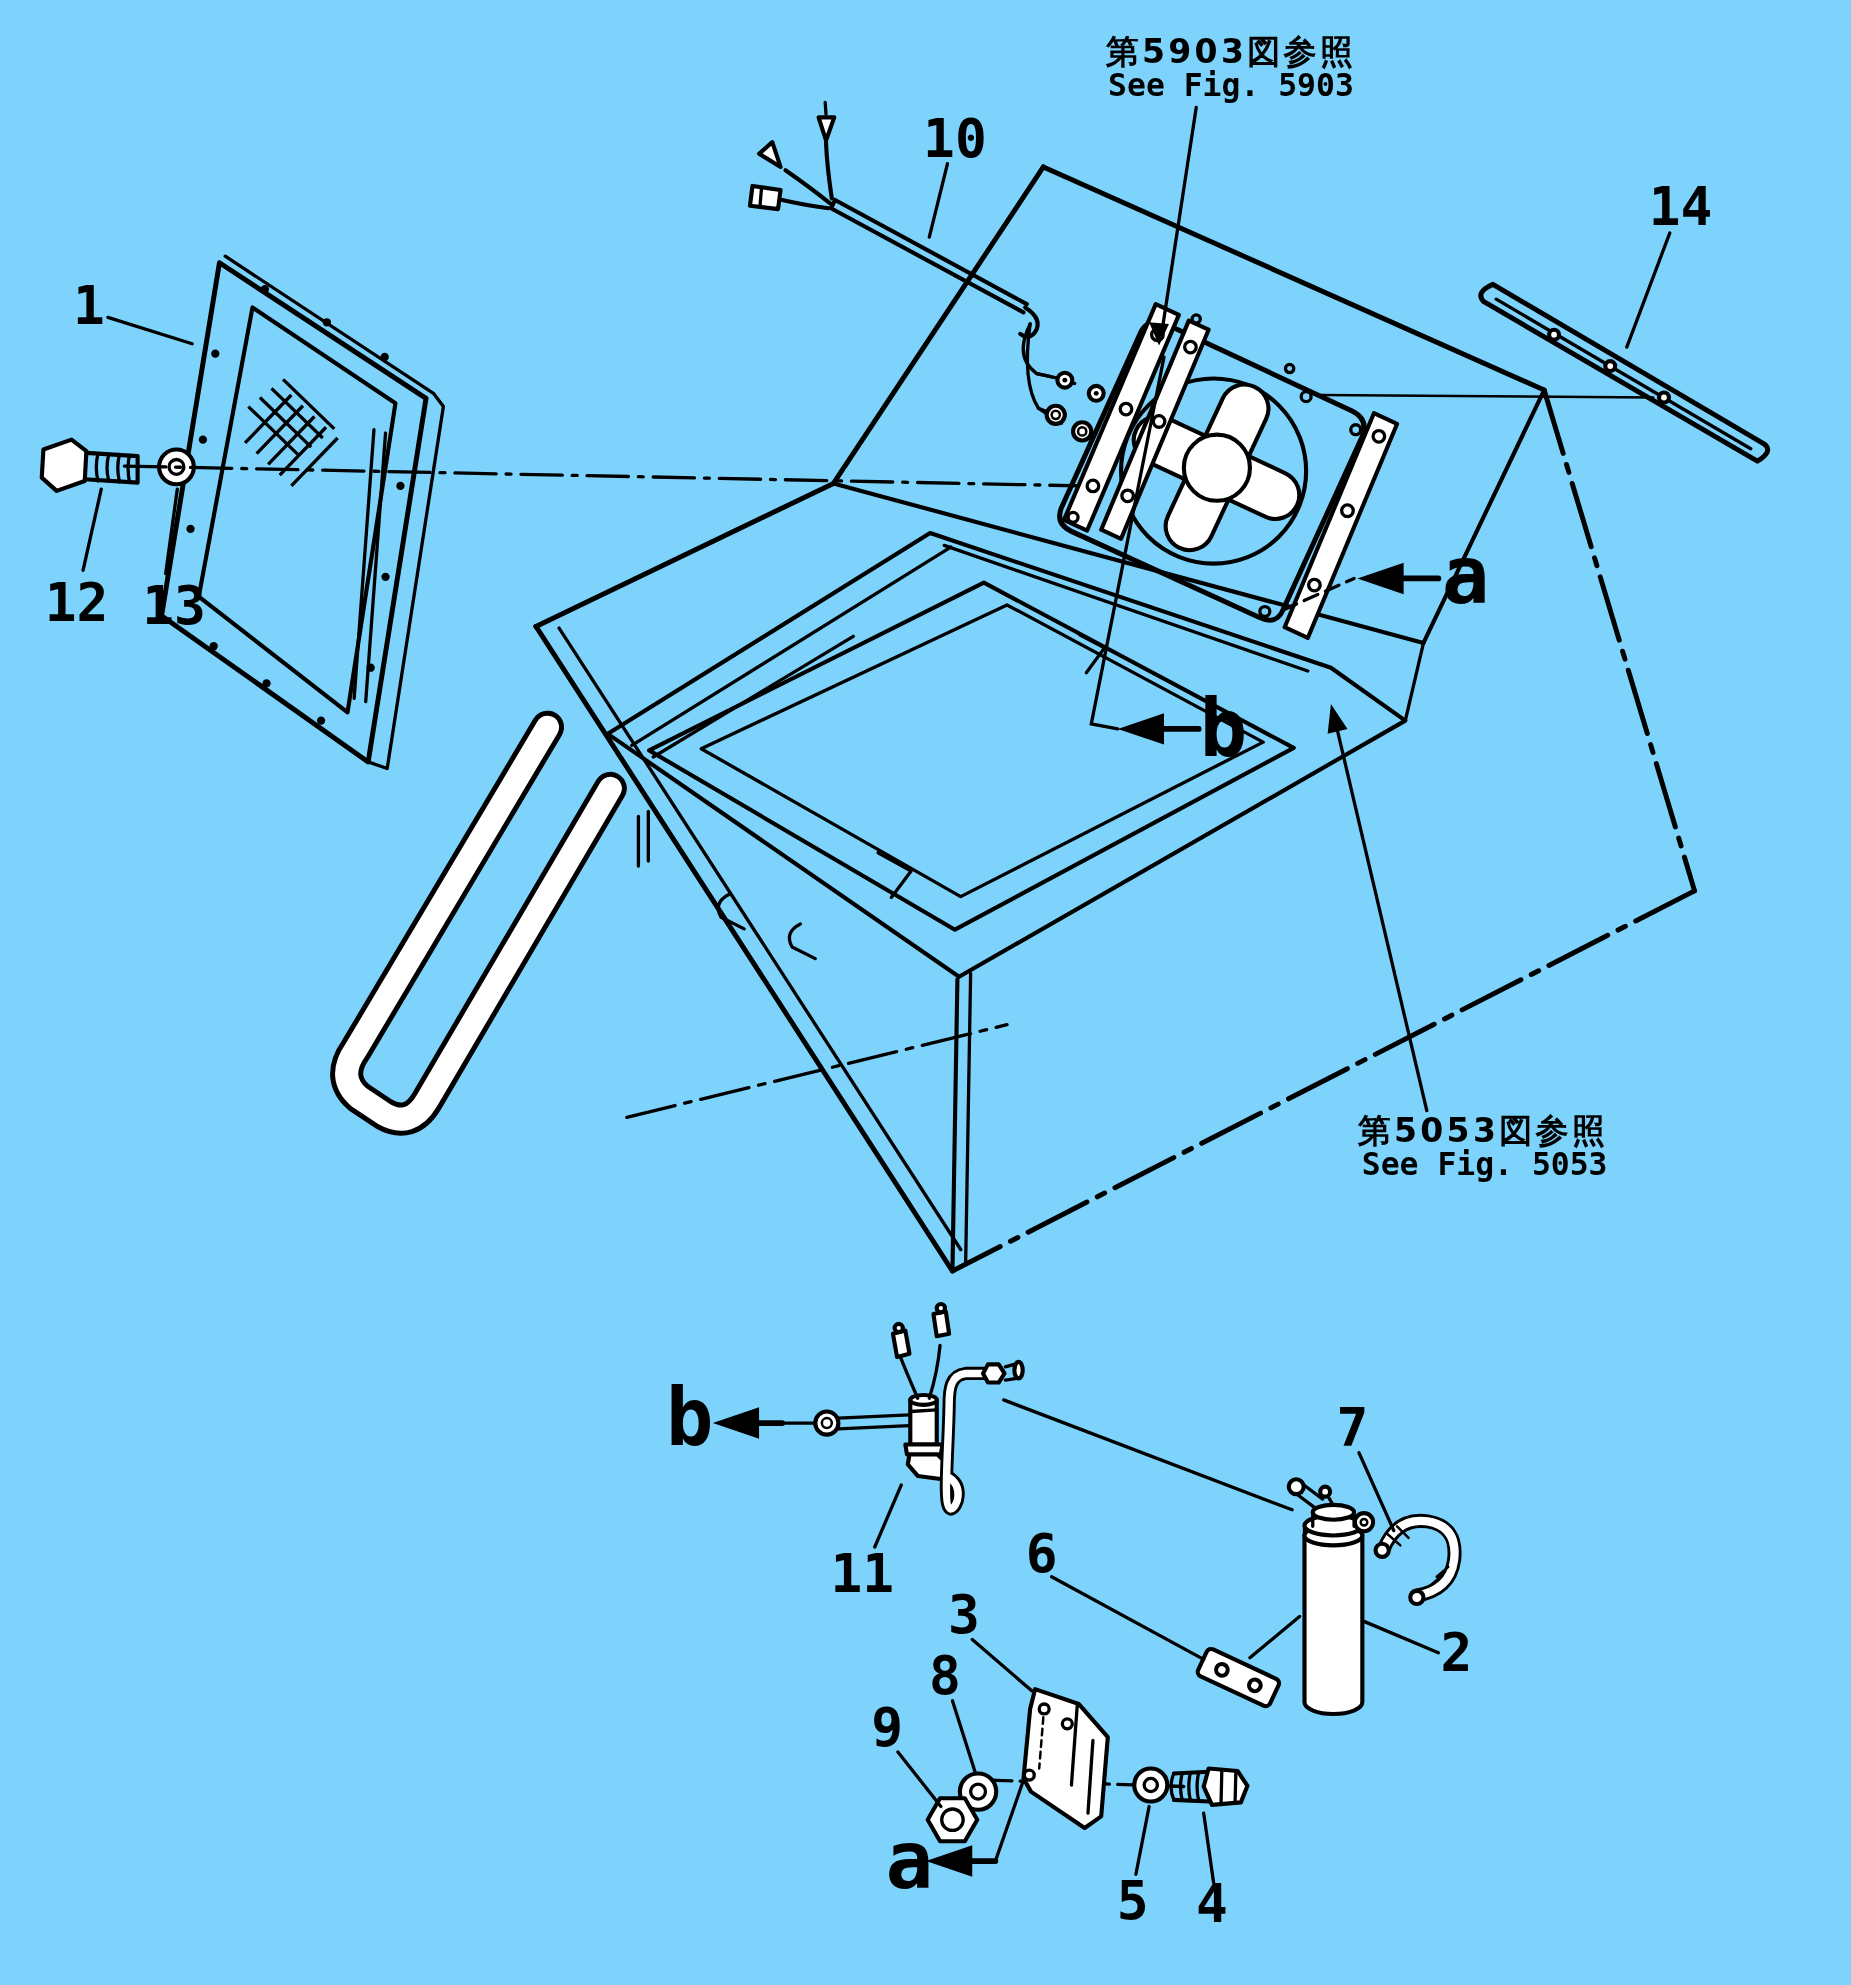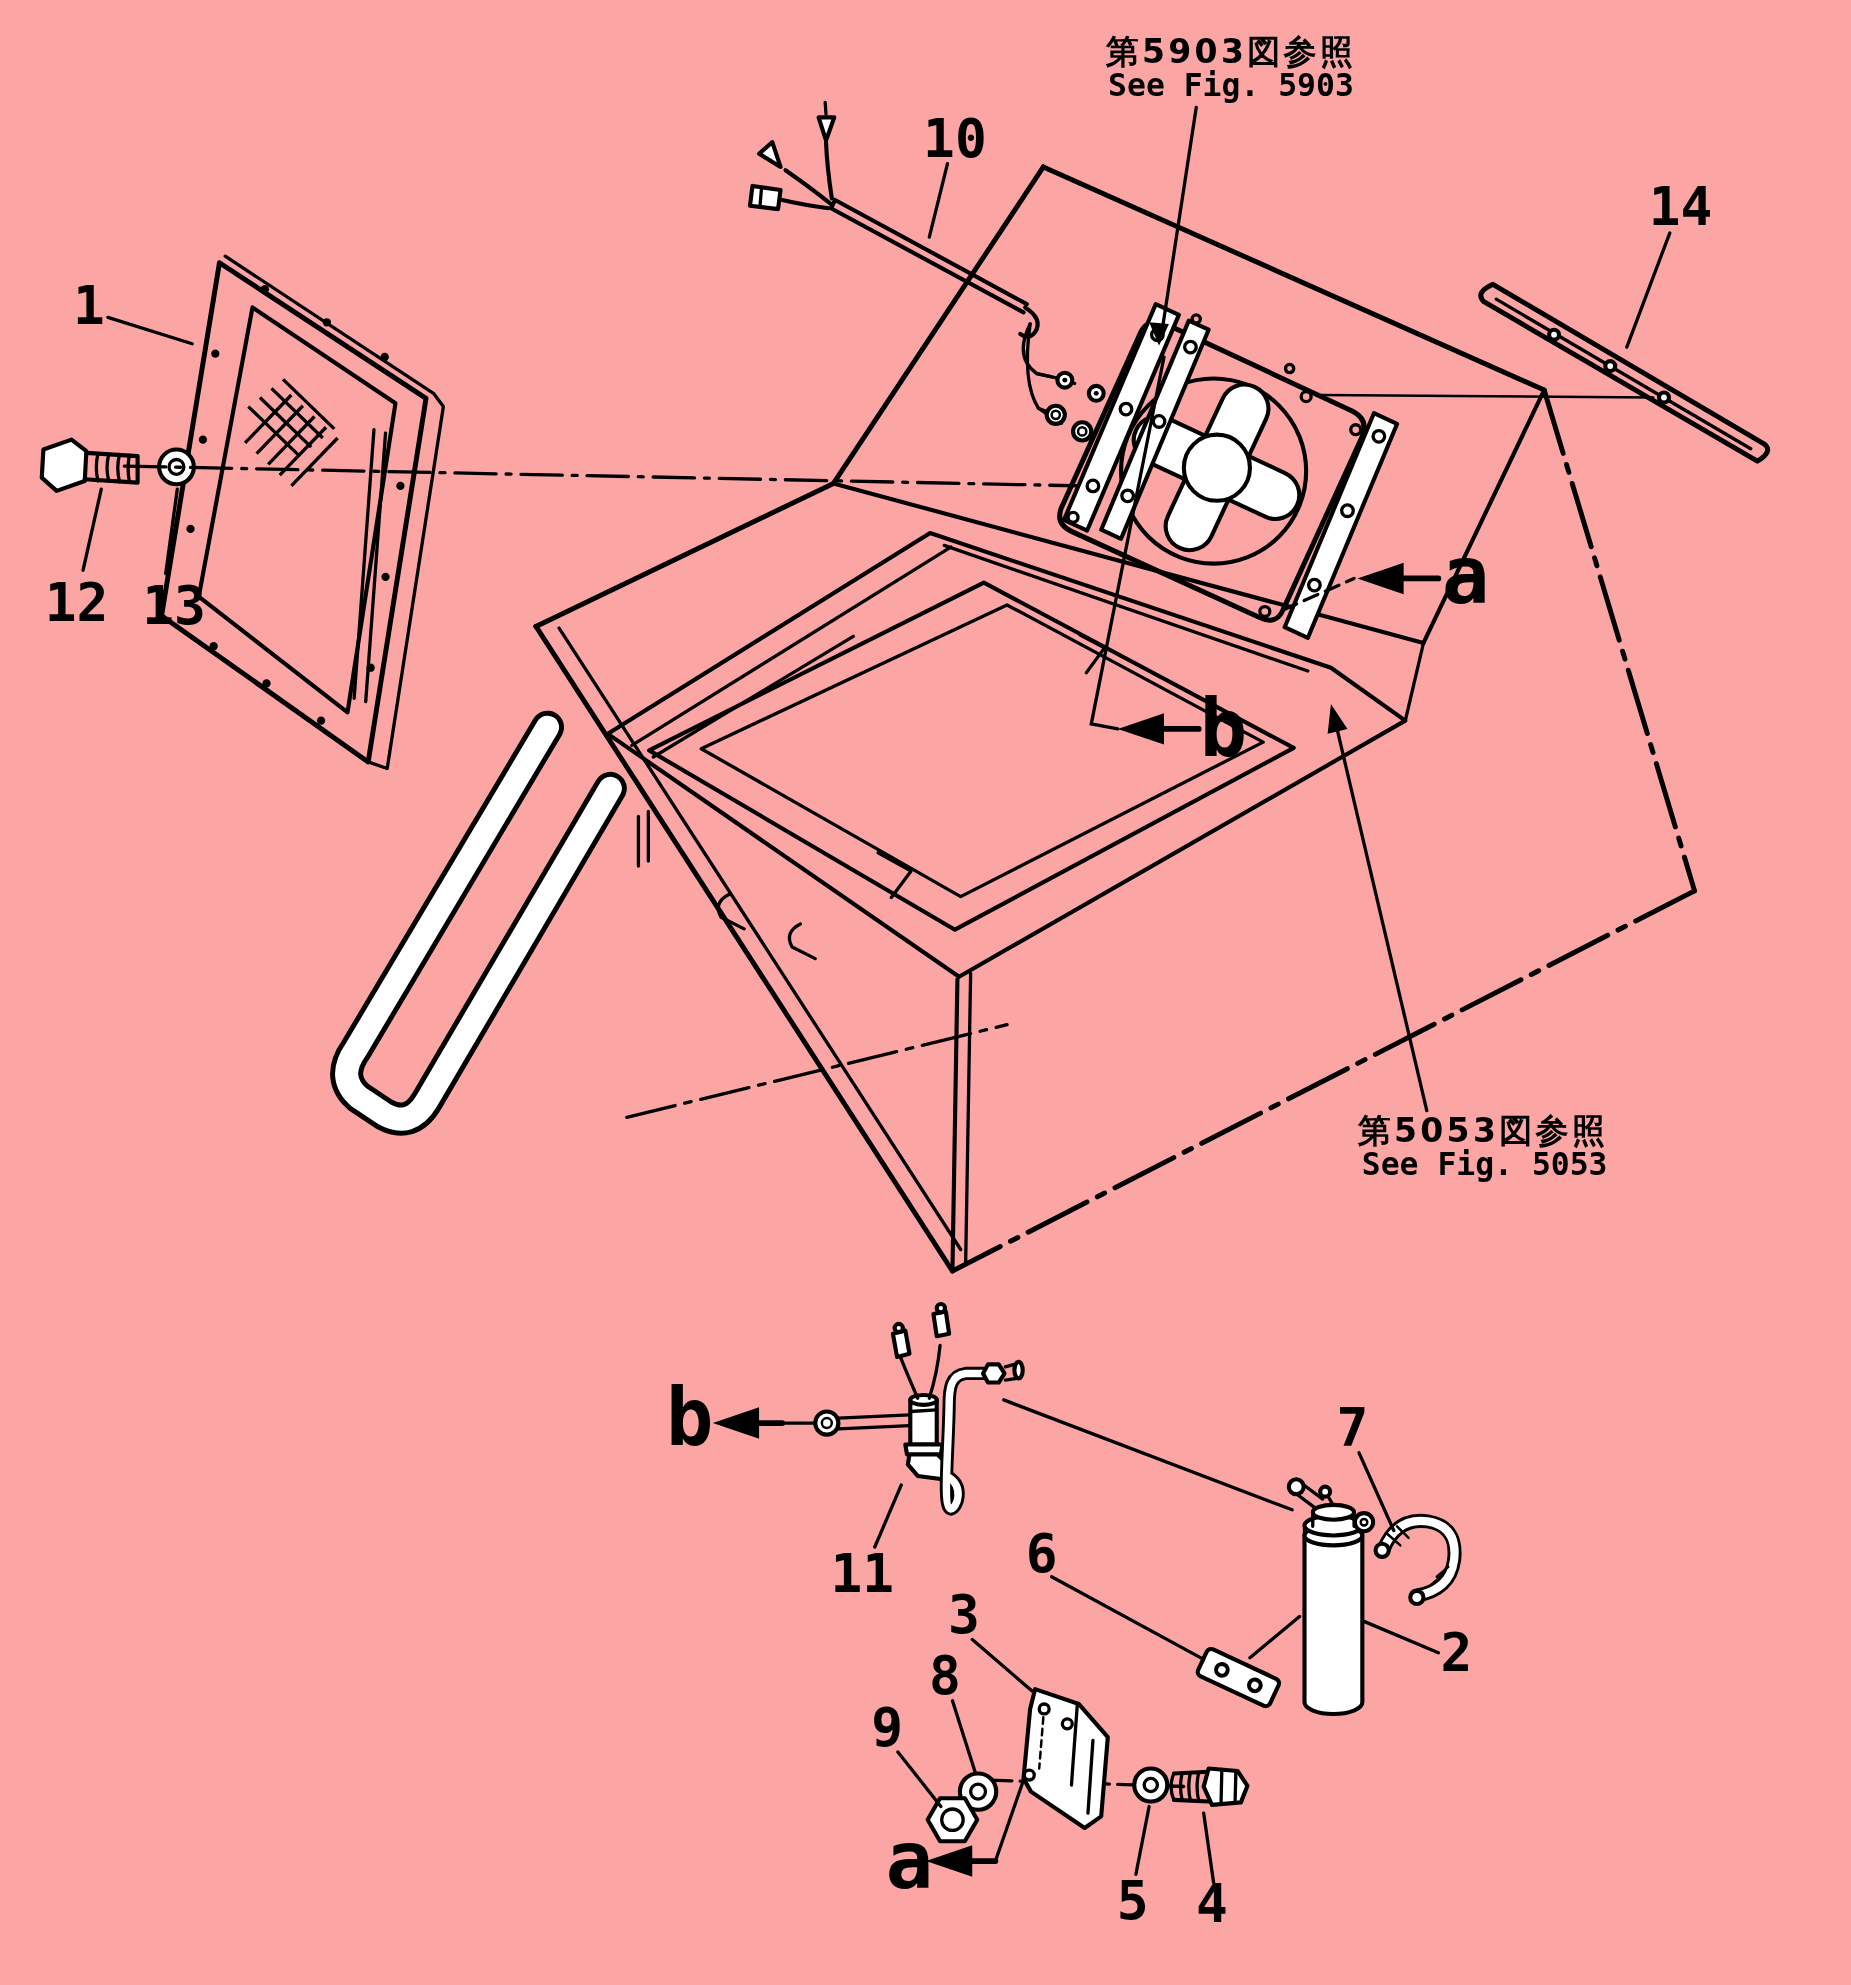--- a/index.html
+++ b/index.html
@@ -1,16 +1,16 @@
 <!DOCTYPE html>
 <html style="font-size:13.2px"><head>
 <meta charset="utf-8">
 <style>
   html,body{margin:0;padding:0;background:#fff;}
-  .page{width:1852px;height:1985px;background:#fca5a5;position:relative;}
+  .page{width:1852px;height:1985px;background:#7dd3fc;position:relative;}
   svg{display:block;}
   .ln{stroke:#000;fill:none;stroke-width:5;stroke-linecap:round;stroke-linejoin:round;}
   .ln4{stroke:#000;fill:none;stroke-width:4;stroke-linecap:round;stroke-linejoin:round;}
   .ln3{stroke:#000;fill:none;stroke-width:3;stroke-linecap:round;stroke-linejoin:round;}
   .ln6{stroke:#000;fill:none;stroke-width:6;stroke-linecap:round;stroke-linejoin:round;}
   .wfill{fill:#fff;stroke:#000;stroke-width:5;stroke-linejoin:round;}
   .callout-text{font-family:"DejaVu Sans Mono","Liberation Mono",monospace;font-weight:bold;font-size:64px;fill:#000;}
   .view-text{font-family:"DejaVu Sans Mono","Liberation Mono",monospace;font-weight:bold;font-size:96px;fill:#000;}
   .ref-jp{font-family:"DejaVu Sans","Liberation Sans",sans-serif;font-weight:bold;font-size:40px;fill:#000;letter-spacing:4px;}
   .ref-en{font-family:"DejaVu Sans Mono","Liberation Mono",monospace;font-weight:bold;font-size:38px;fill:#000;}

